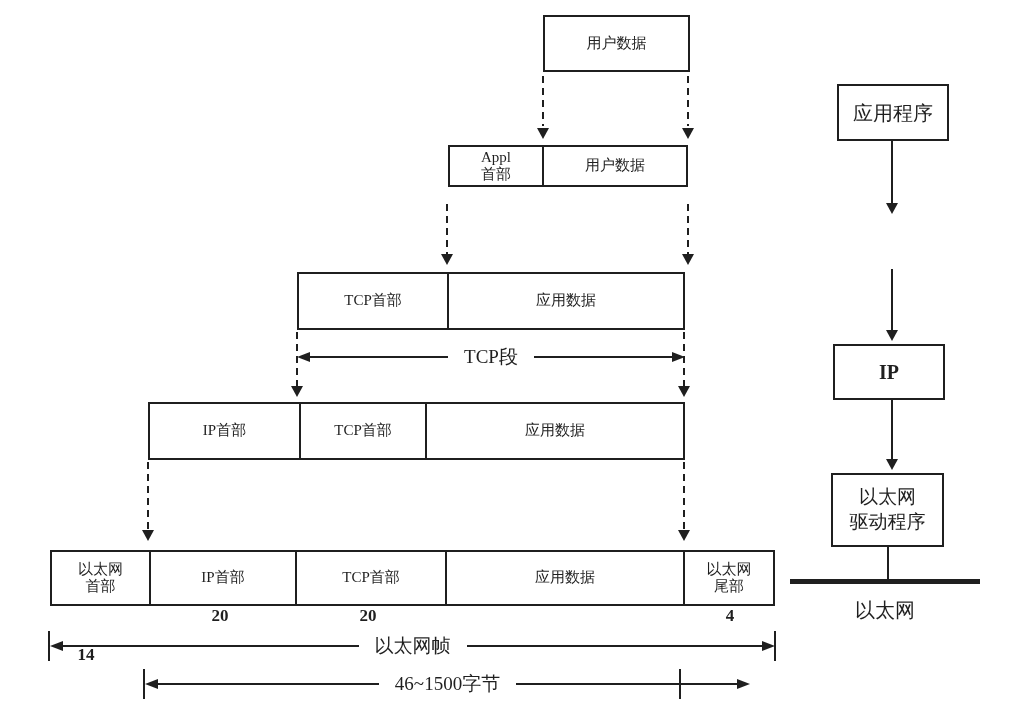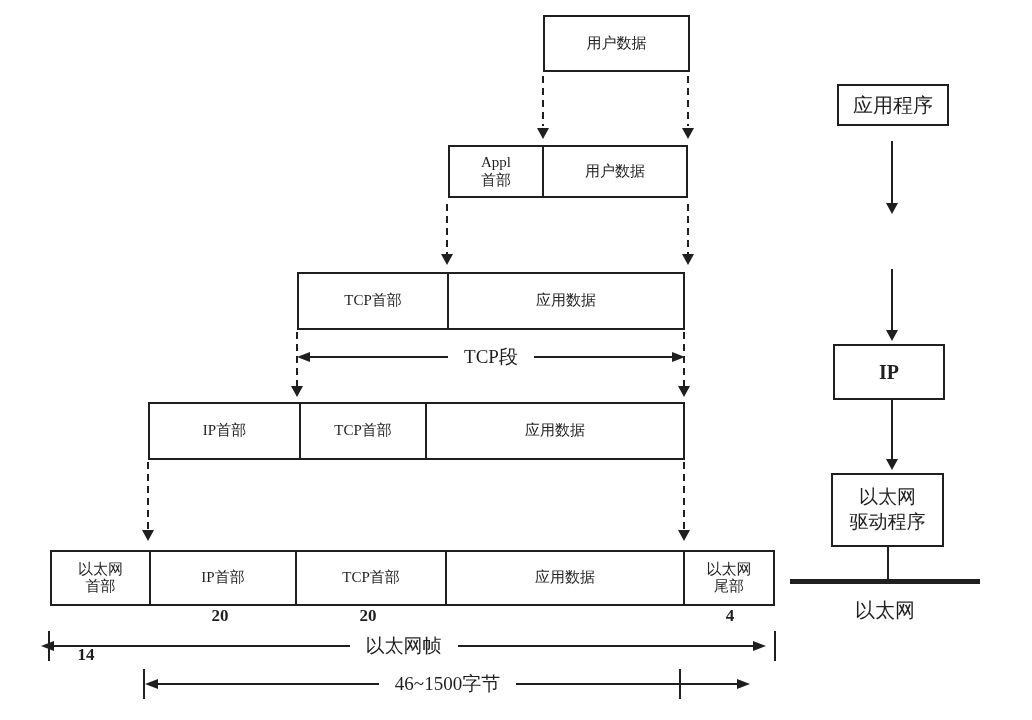--- a/index.html
+++ b/index.html
@@ -51,21 +51,21 @@
 
   <div class="box" style="left:543px;top:15px;width:147px;height:57px;">
     <div class="cell" style="width:100%;">用户数据</div>
   </div>
 
   <div class="vdash" style="left:542px;top:76px;height:50px;"></div>
   <div class="vah" style="left:537px;top:128px;"></div>
   <div class="vdash" style="left:687px;top:76px;height:50px;"></div>
   <div class="vah" style="left:682px;top:128px;"></div>
 
-  <div class="box" style="left:448px;top:145px;width:240px;height:53px;">
+  <div class="box" style="left:448px;top:145px;width:240px;height:42px;">
     <div class="cell small" style="width:92px;">Appl
 首部</div>
     <div class="cell" style="flex:1;">用户数据</div>
   </div>
 
   <div class="vdash" style="left:446px;top:204px;height:50px;"></div>
   <div class="vah" style="left:441px;top:254px;"></div>
   <div class="vdash" style="left:687px;top:204px;height:50px;"></div>
   <div class="vah" style="left:682px;top:254px;"></div>
 
@@ -107,39 +107,39 @@
 尾部</div>
   </div>
 
   <div class="num" style="left:64px;top:606px;margin-top:39px;">14</div>
   <div class="num" style="left:198px;top:606px;">20</div>
   <div class="num" style="left:346px;top:606px;">20</div>
   <div class="num" style="left:708px;top:606px;">4</div>
 
   <div class="tick" style="left:48px;top:631px;"></div>
   <div class="tick" style="left:774px;top:631px;"></div>
-  <div class="dim" style="left:41px;top:638px;width:725px;">
+  <div class="dim" style="left:50px;top:638px;width:725px;">
     <span class="ah-left"></span>
     <span class="line"></span>
     <span class="lbl">以太网帧</span>
     <span class="line"></span>
     <span class="ah-right"></span>
   </div>
 
   <div class="tick" style="left:143px;top:669px;"></div>
   <div class="tick" style="left:679px;top:669px;"></div>
   <div class="dim" style="left:145px;top:676px;width:605px;">
     <span class="ah-left"></span>
     <span class="line"></span>
     <span class="lbl">46~1500字节</span>
     <span class="line"></span>
     <span class="ah-right"></span>
   </div>
 
-  <div class="rbox" style="left:837px;top:84px;width:112px;height:42px;">应用程序</div>
+  <div class="rbox" style="left:837px;top:84px;width:112px;height:57px;">应用程序</div>
   <div class="vline" style="left:891px;top:141px;height:62px;"></div>
   <div class="vah" style="left:886px;top:203px;"></div>
 
   <div class="vline" style="left:891px;top:269px;height:61px;"></div>
   <div class="vah" style="left:886px;top:330px;"></div>
 
   <div class="rbox bold" style="left:833px;top:344px;width:112px;height:56px;">IP</div>
   <div class="vline" style="left:891px;top:400px;height:59px;"></div>
   <div class="vah" style="left:886px;top:459px;"></div>
 

